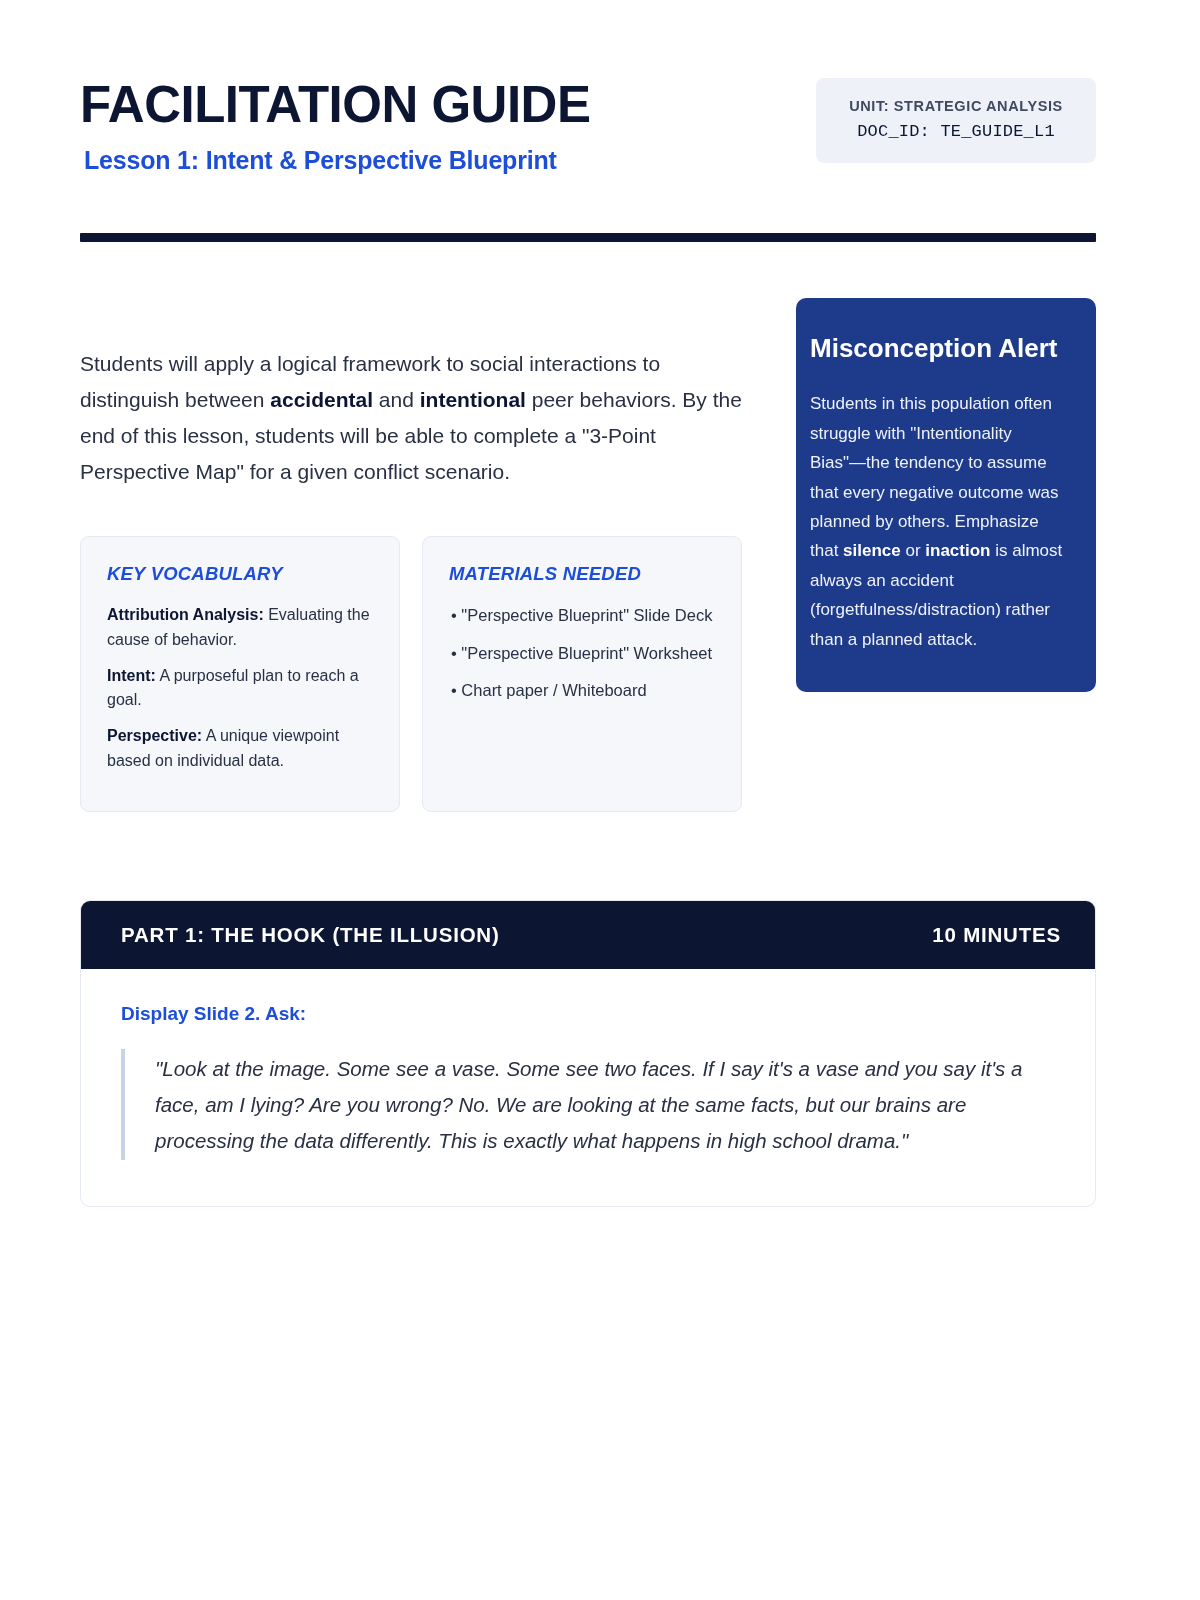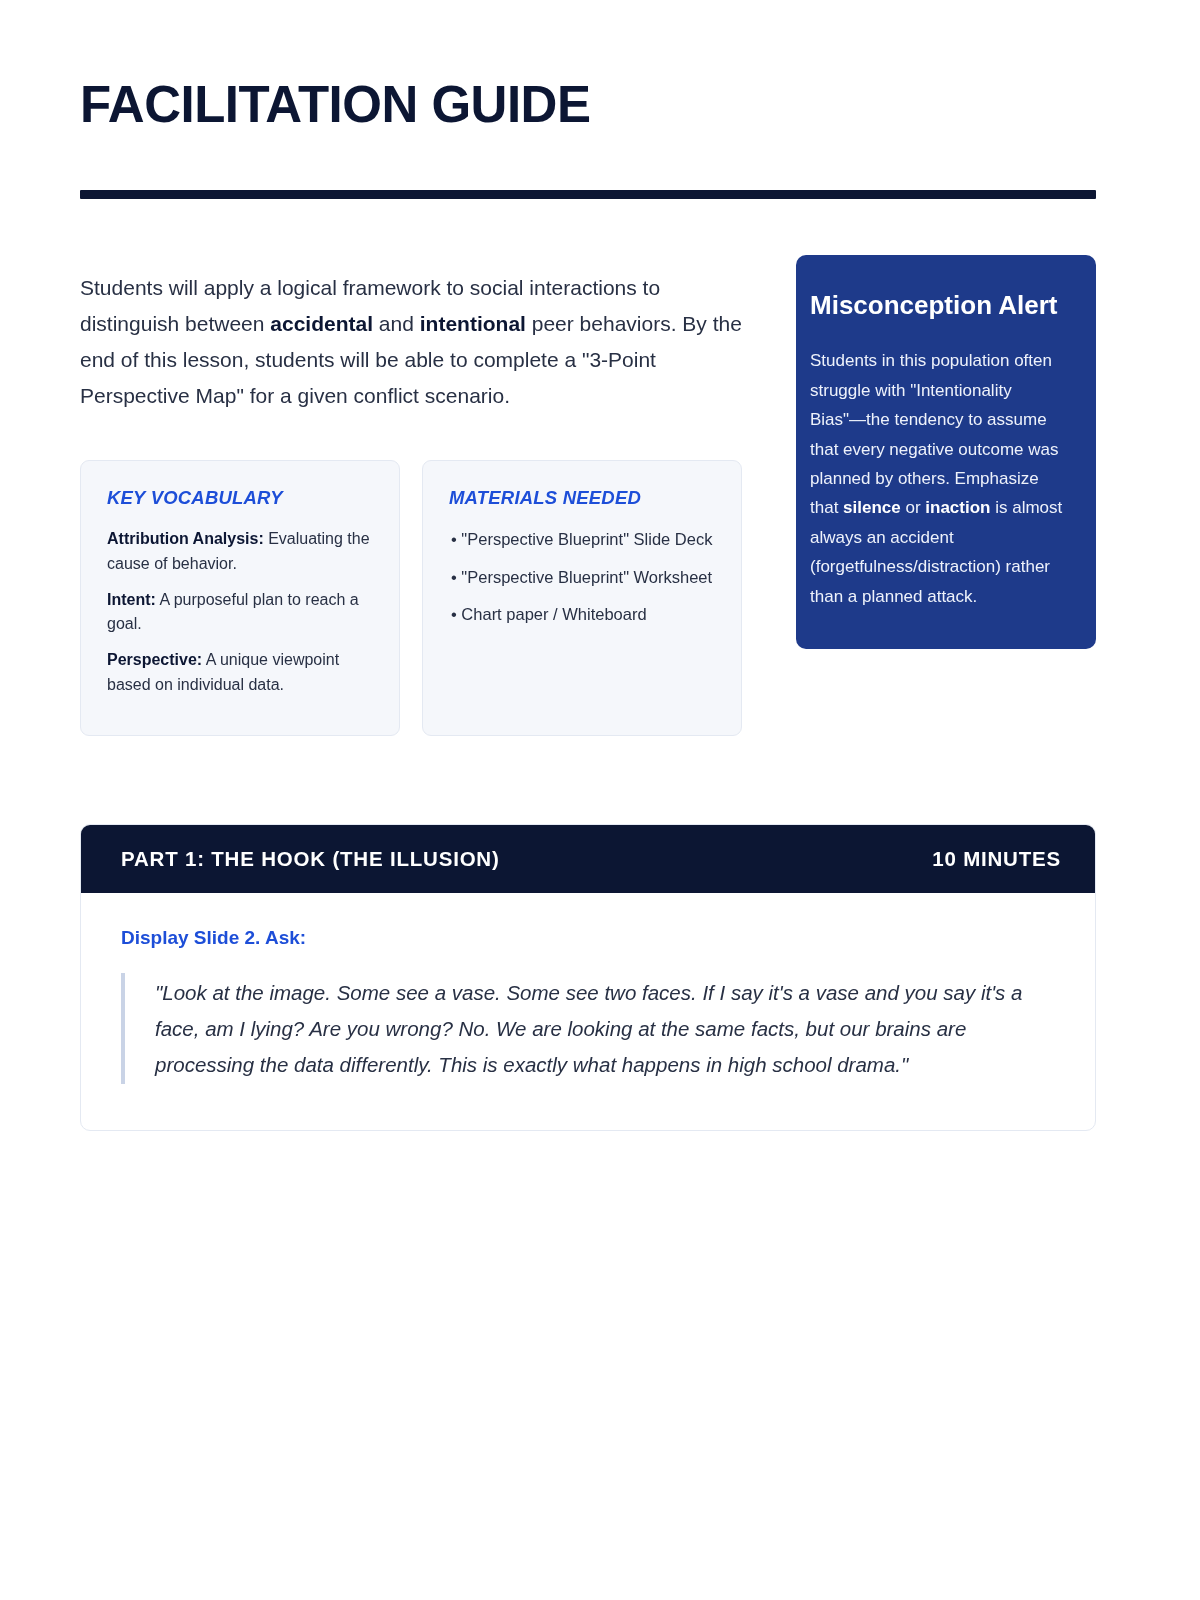--- a/index.html
+++ b/index.html
@@ -93,21 +93,21 @@
     background: #1d4ed8;
     border-radius: 2px;
   }
   .section-title {
     font-size: 31px;
     font-weight: bold;
     letter-spacing: -0.2px;
     color: #0c1633;
   }
   .objective-text {
-    margin-top: 15px;
+    margin-top: 48px;
     font-size: 21px;
     line-height: 1.72;
     color: #283044;
   }
   .objective-text b { color: #0c1633; font-weight: bold; }
 
   
   .cards {
     display: flex;
     gap: 22px;
@@ -206,20 +206,25 @@
   }
 </style>
 </head>
 <body>
 
 <div class="page">
 
   <div class="header">
     <div class="title-block">
       <div class="doc-title">FACILITATION GUIDE</div>
+      <div class="doc-subtitle">Lesson 1: Intent &amp; Perspective Blueprint</div>
+    </div>
+    <div class="doc-meta">
+      <div class="unit">UNIT: STRATEGIC ANALYSIS</div>
+      <div class="docid">DOC_ID: TE_GUIDE_L1</div>
     </div>
   </div>
 
   <div class="rule"></div>
 
   <div class="main">
 
     <div class="col-left">
 
 

